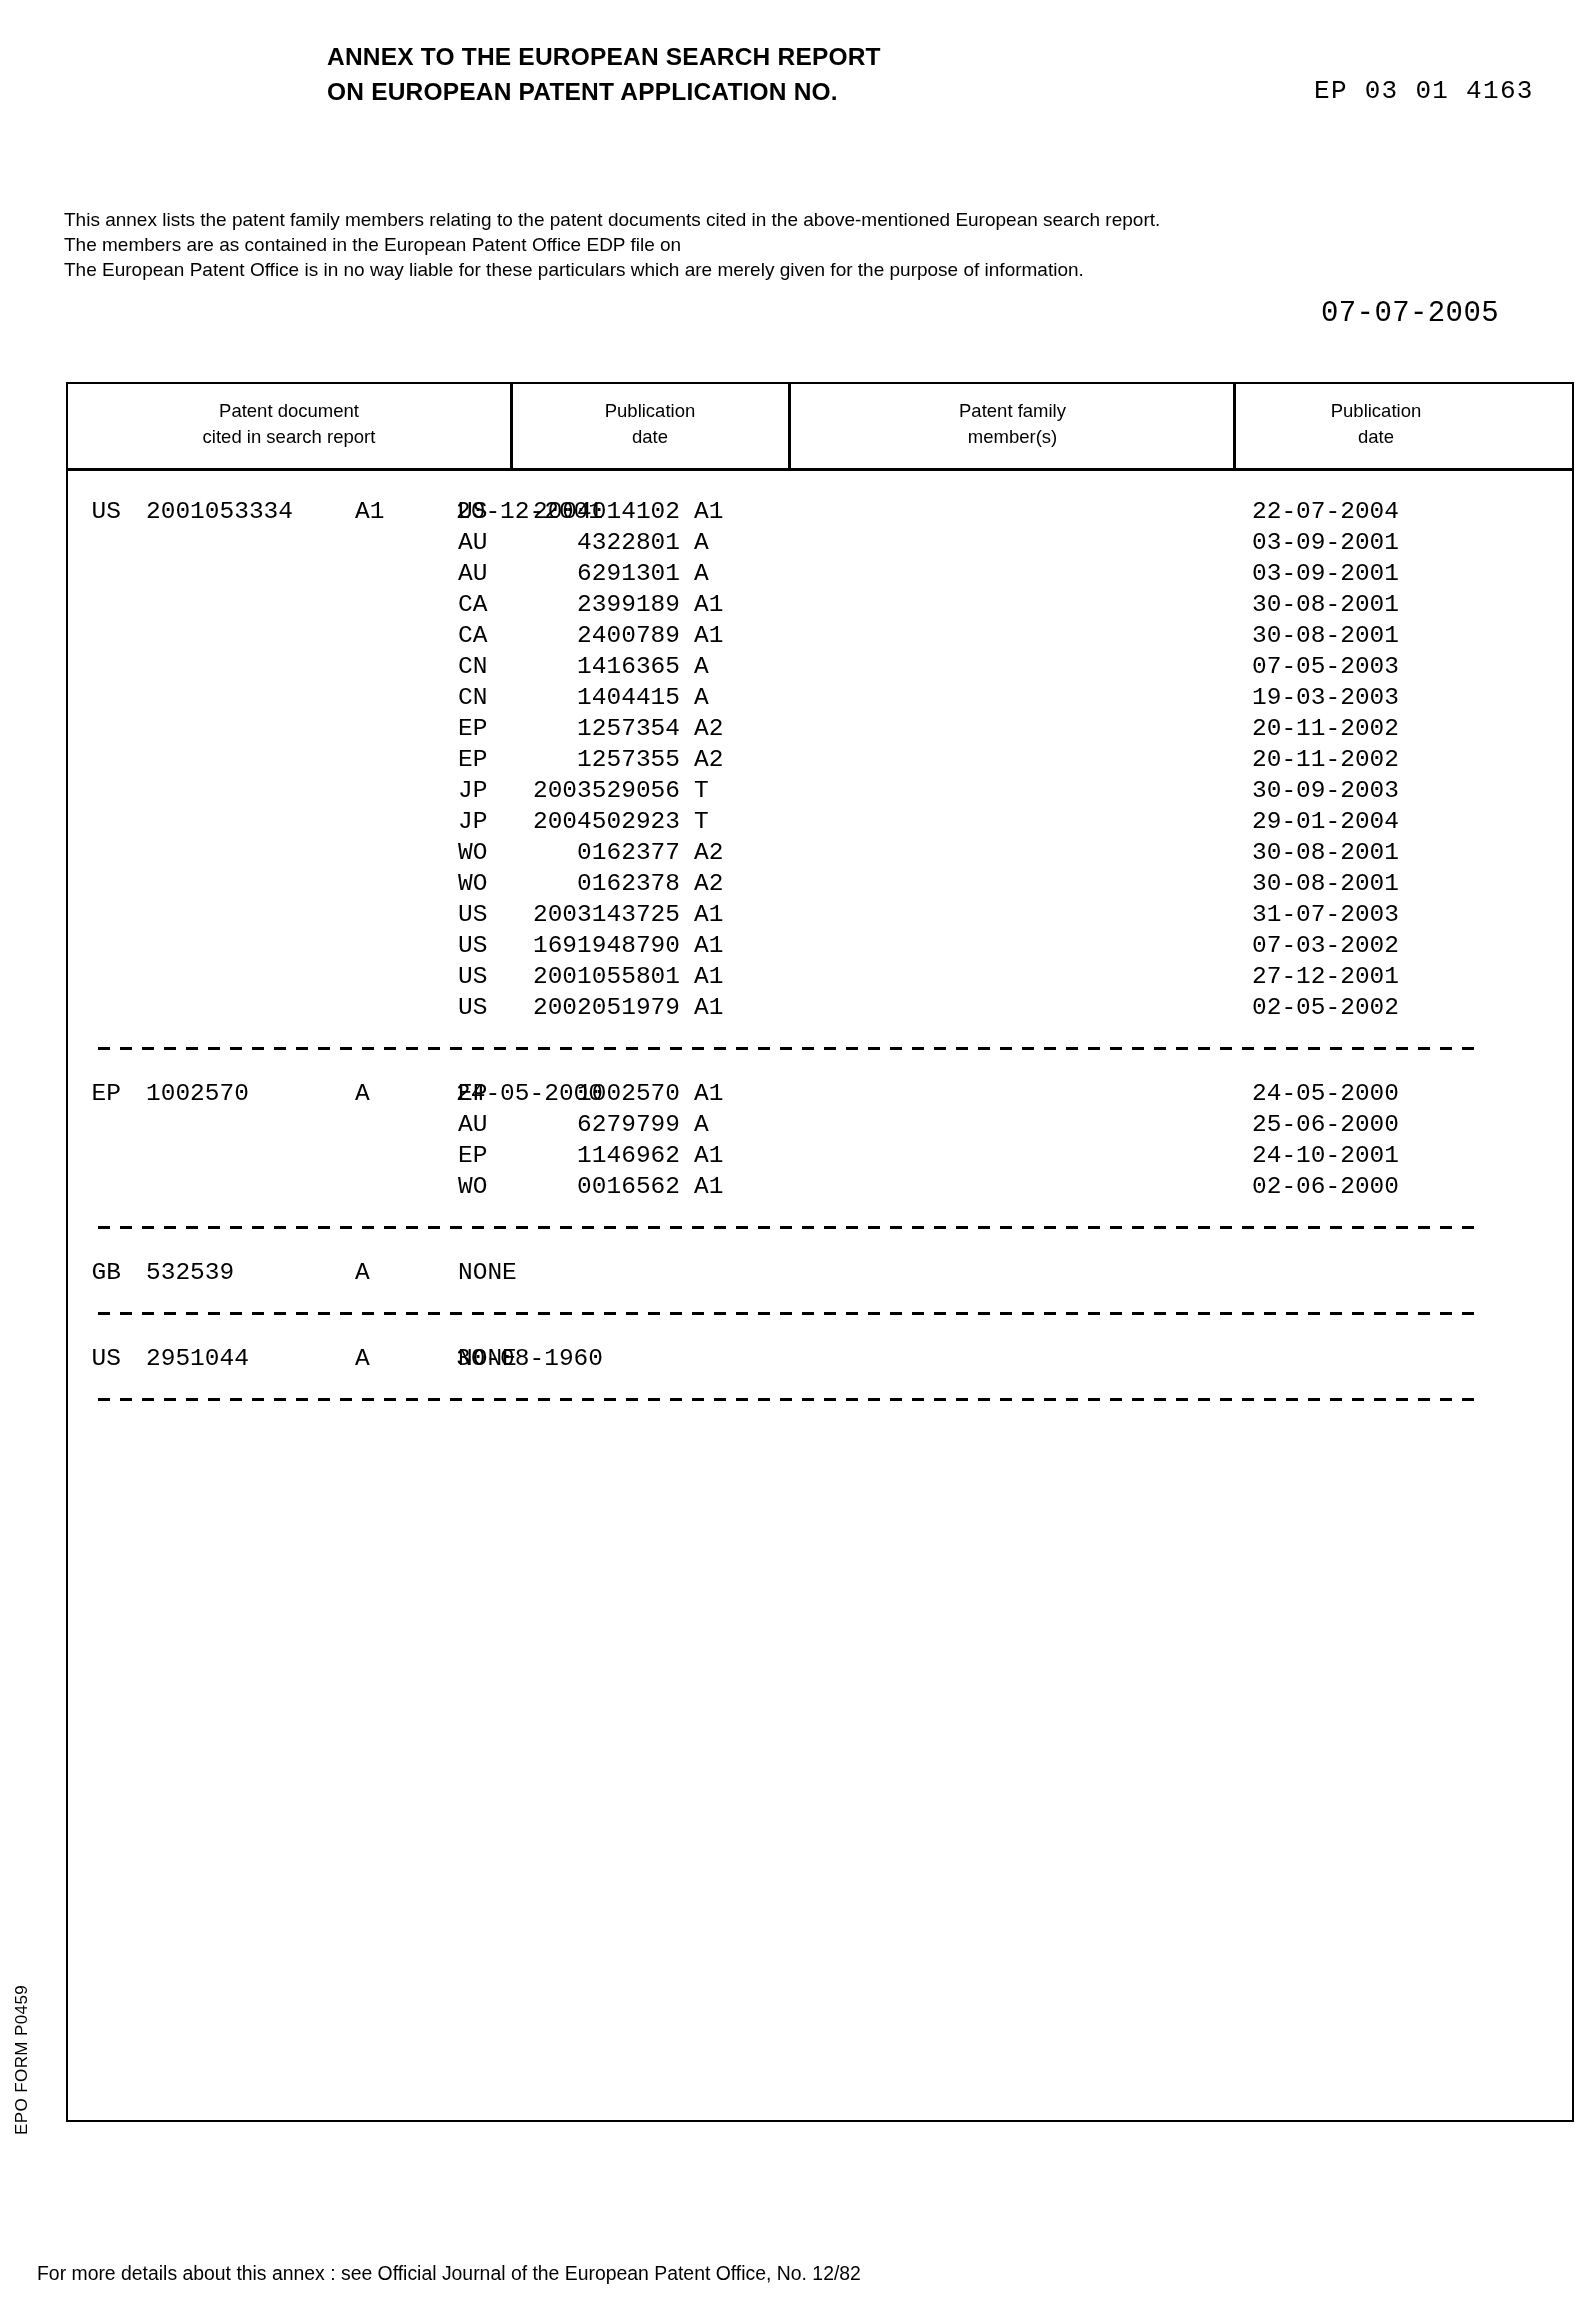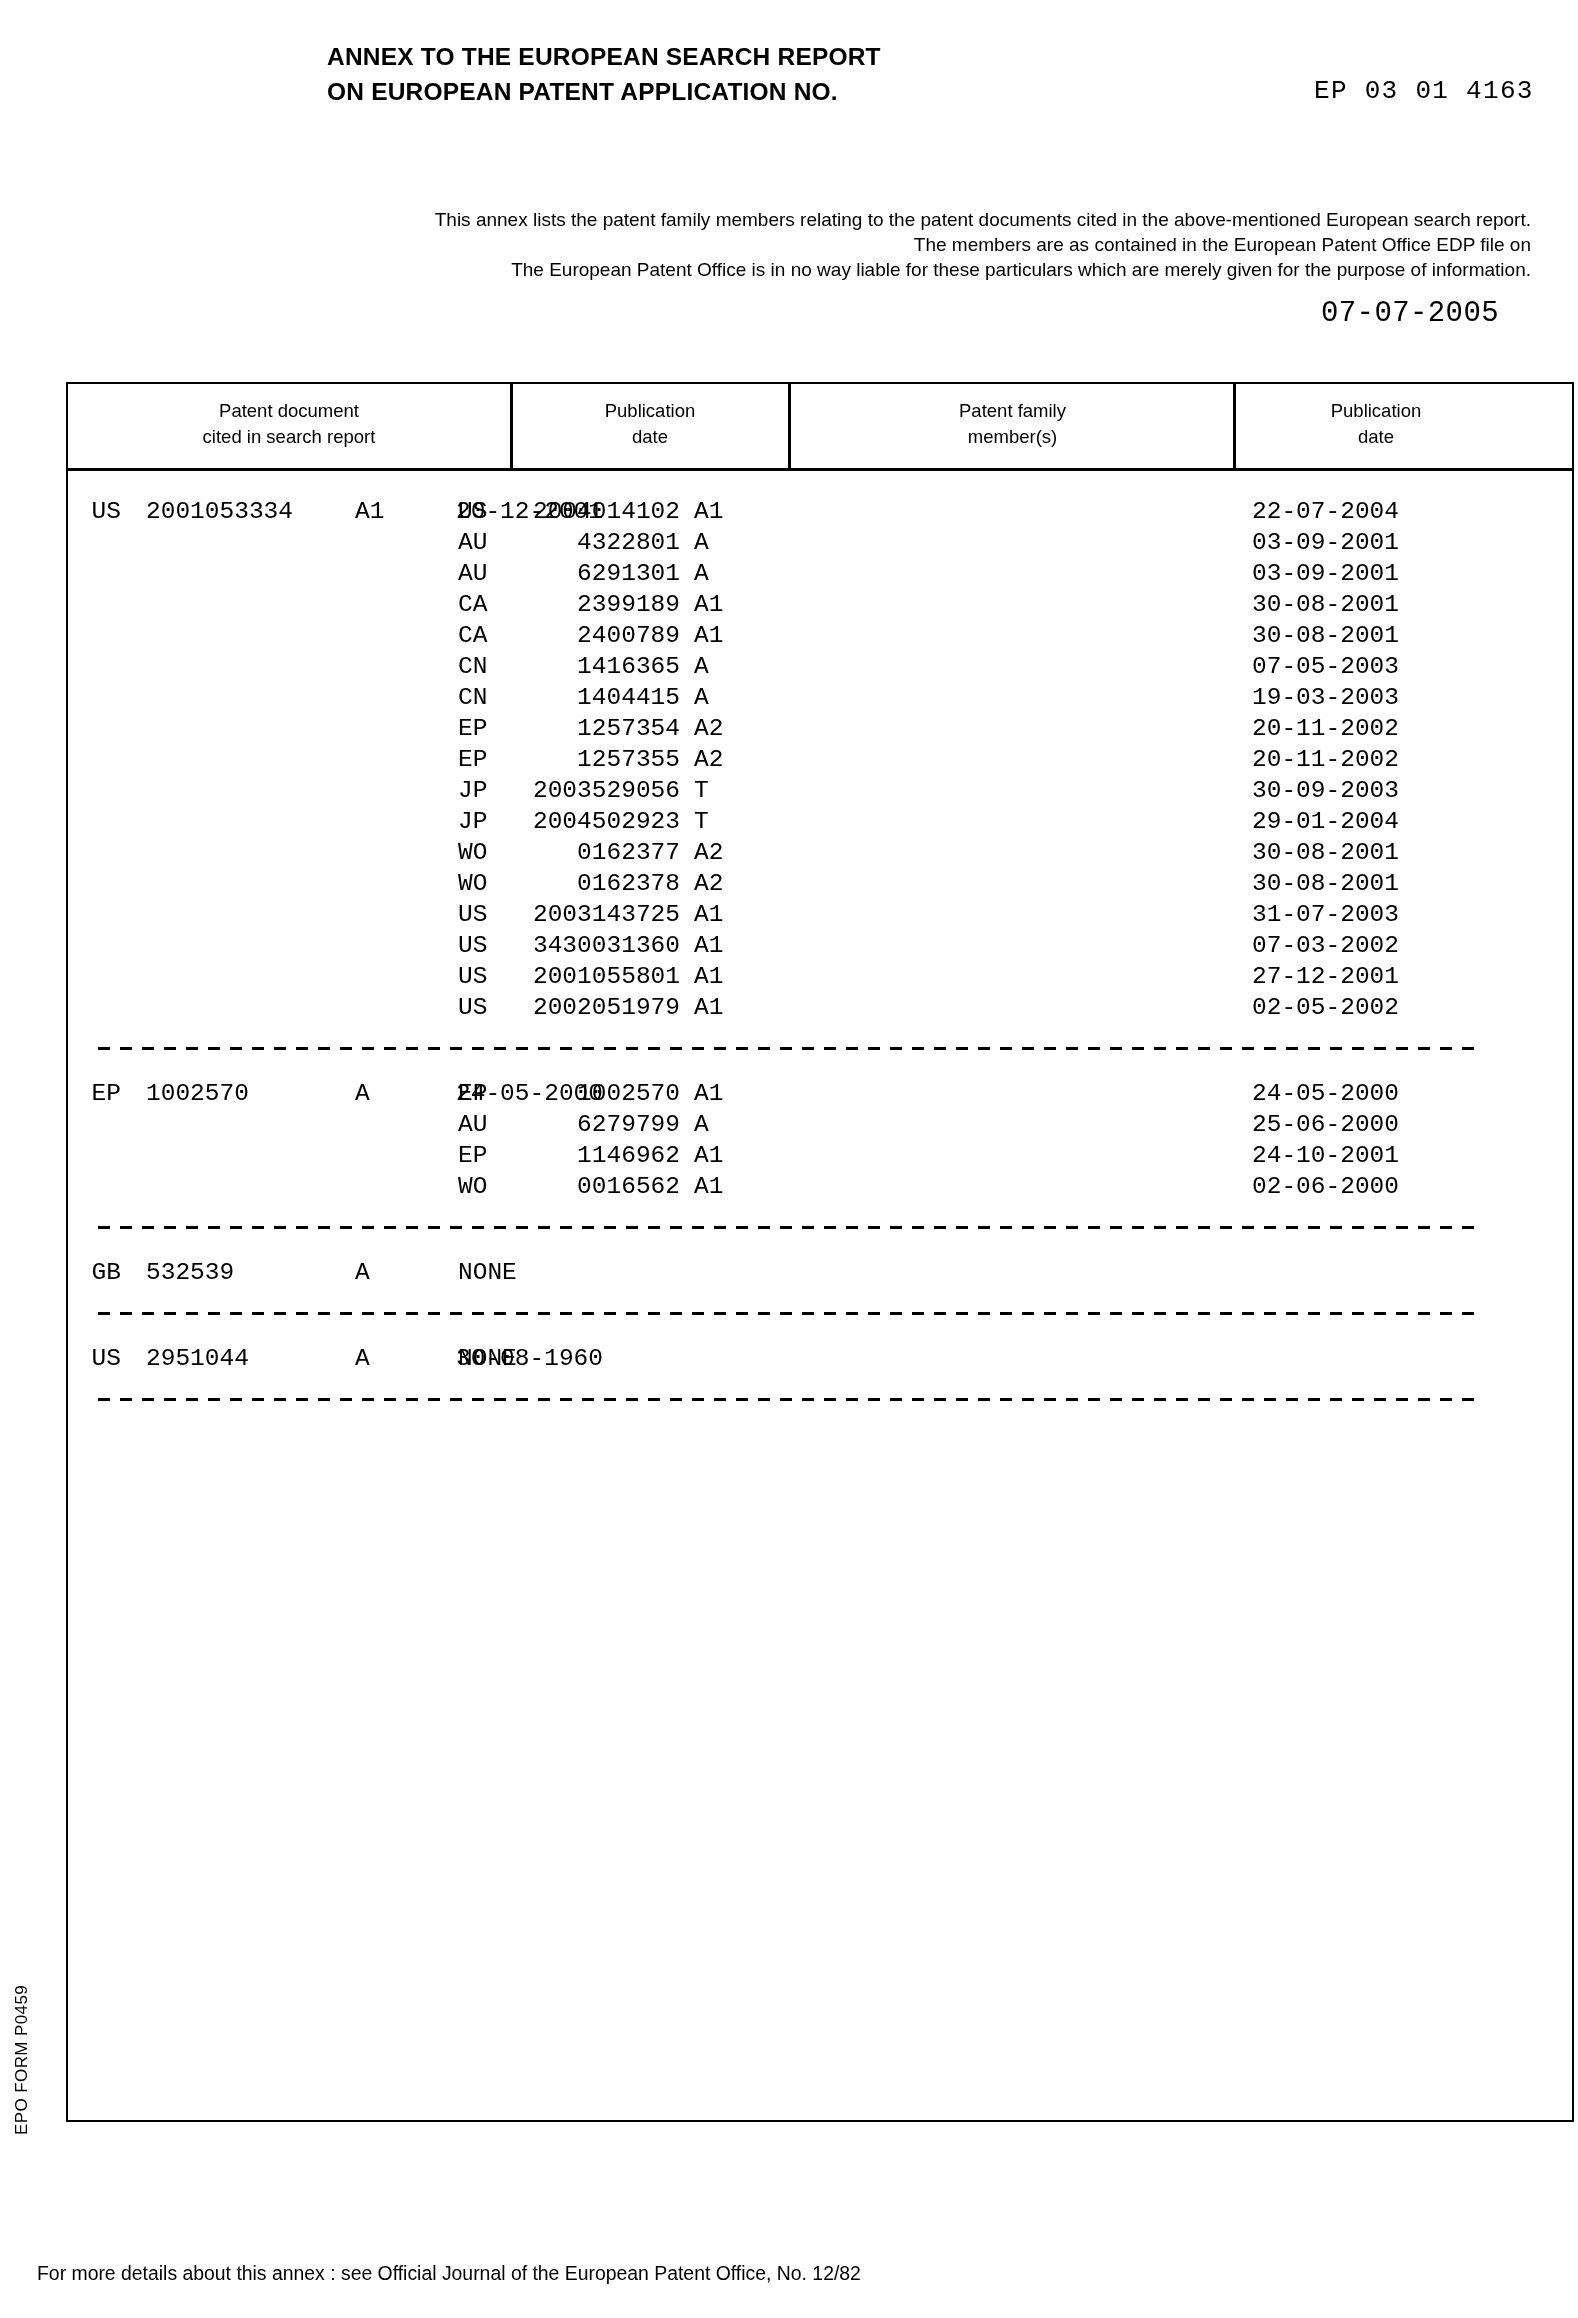--- a/index.html
+++ b/index.html
@@ -50,21 +50,21 @@
   .intro {
     position: absolute;
     left: 64px;
     top: 207px;
     width: 1467px;
     font-family: "Liberation Sans", sans-serif;
     font-size: 19px;
     line-height: 25px;
     white-space: nowrap;
   }
-  .intro div { white-space: nowrap; text-align: right; }
+  .intro div { white-space: nowrap; }
 
   
   .report-date {
     position: absolute;
     left: 1321px;
     top: 297px;
     font-family: "Liberation Mono", monospace;
     font-size: 29px;
     letter-spacing: 0.4px;
     white-space: nowrap;
@@ -240,21 +240,21 @@
         <div class="row"><span class="f-cc">CA</span><span class="f-num">2400789</span><span class="f-kind">A1</span><span class="f-date">30-08-2001</span></div>
         <div class="row"><span class="f-cc">CN</span><span class="f-num">1416365</span><span class="f-kind">A</span><span class="f-date">07-05-2003</span></div>
         <div class="row"><span class="f-cc">CN</span><span class="f-num">1404415</span><span class="f-kind">A</span><span class="f-date">19-03-2003</span></div>
         <div class="row"><span class="f-cc">EP</span><span class="f-num">1257354</span><span class="f-kind">A2</span><span class="f-date">20-11-2002</span></div>
         <div class="row"><span class="f-cc">EP</span><span class="f-num">1257355</span><span class="f-kind">A2</span><span class="f-date">20-11-2002</span></div>
         <div class="row"><span class="f-cc">JP</span><span class="f-num">2003529056</span><span class="f-kind">T</span><span class="f-date">30-09-2003</span></div>
         <div class="row"><span class="f-cc">JP</span><span class="f-num">2004502923</span><span class="f-kind">T</span><span class="f-date">29-01-2004</span></div>
         <div class="row"><span class="f-cc">WO</span><span class="f-num">0162377</span><span class="f-kind">A2</span><span class="f-date">30-08-2001</span></div>
         <div class="row"><span class="f-cc">WO</span><span class="f-num">0162378</span><span class="f-kind">A2</span><span class="f-date">30-08-2001</span></div>
         <div class="row"><span class="f-cc">US</span><span class="f-num">2003143725</span><span class="f-kind">A1</span><span class="f-date">31-07-2003</span></div>
-        <div class="row"><span class="f-cc">US</span><span class="f-num">3430031360</span><span class="f-kind">A1</span><span class="f-date">07-03-2002</span></div>
+        <div class="row"><span class="f-cc">US</span><span class="f-num">1691948790</span><span class="f-kind">A1</span><span class="f-date">07-03-2002</span></div>
         <div class="row"><span class="f-cc">US</span><span class="f-num">2001055801</span><span class="f-kind">A1</span><span class="f-date">27-12-2001</span></div>
         <div class="row"><span class="f-cc">US</span><span class="f-num">2002051979</span><span class="f-kind">A1</span><span class="f-date">02-05-2002</span></div>
         <div class="gap-s"></div>
         <div class="sep">
           <i></i>
         </div>
       </div>
       <div class="blk">
         <div class="gap-m"></div>
         <div class="row"><span class="c-cc">EP</span><span class="c-num">1002570</span><span class="c-kind">A</span><span class="c-pdate">24-05-2000</span><span class="f-cc">EP</span><span class="f-num">1002570</span><span class="f-kind">A1</span><span class="f-date">24-05-2000</span></div>

